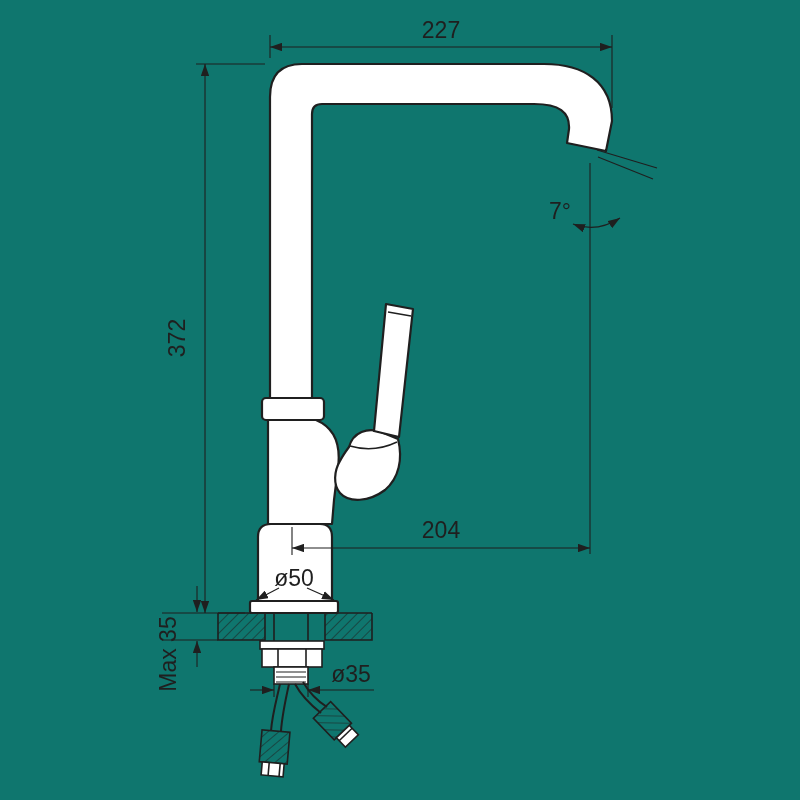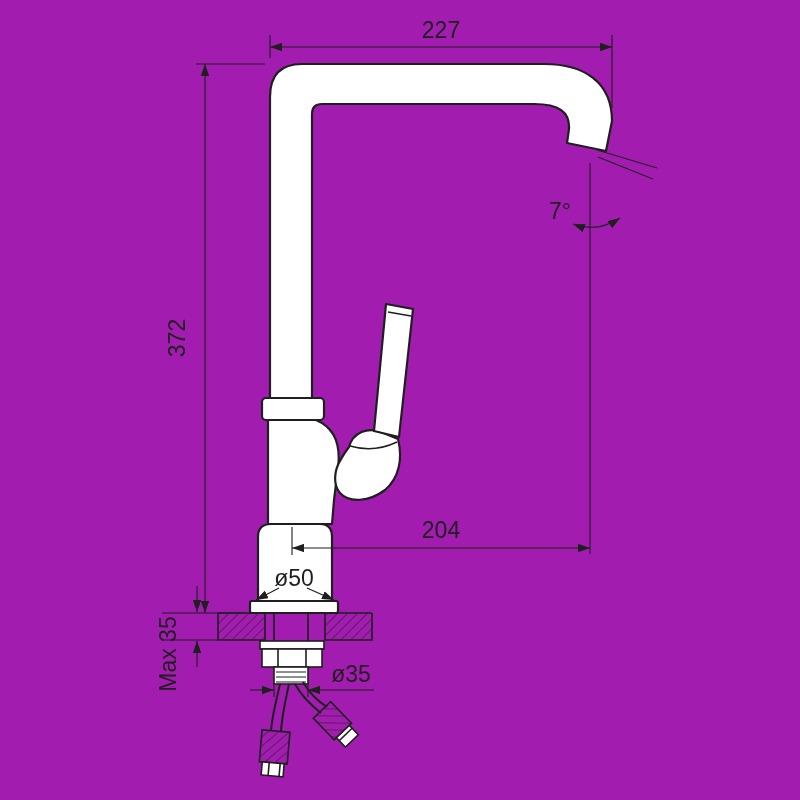--- a/index.html
+++ b/index.html
@@ -1,16 +1,16 @@
 <!DOCTYPE html>
 <html><head>
 <meta charset="utf-8">
 <style>
   html,body{margin:0;padding:0;background:#ffffff;}
-  .sheet{width:800px;height:800px;position:relative;background:#a21caf;overflow:hidden;}
+  .sheet{width:800px;height:800px;position:relative;background:#0f766e;overflow:hidden;}
   svg{display:block;}
   svg text{
     font-family:"Liberation Sans", sans-serif;
     font-size:23px;
     fill:#1f1f1f;
   }
 </style>
 </head>
 <body>
 

